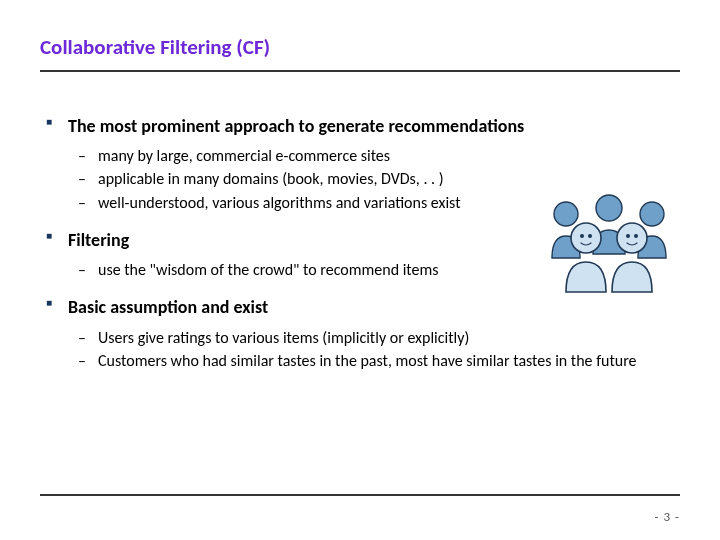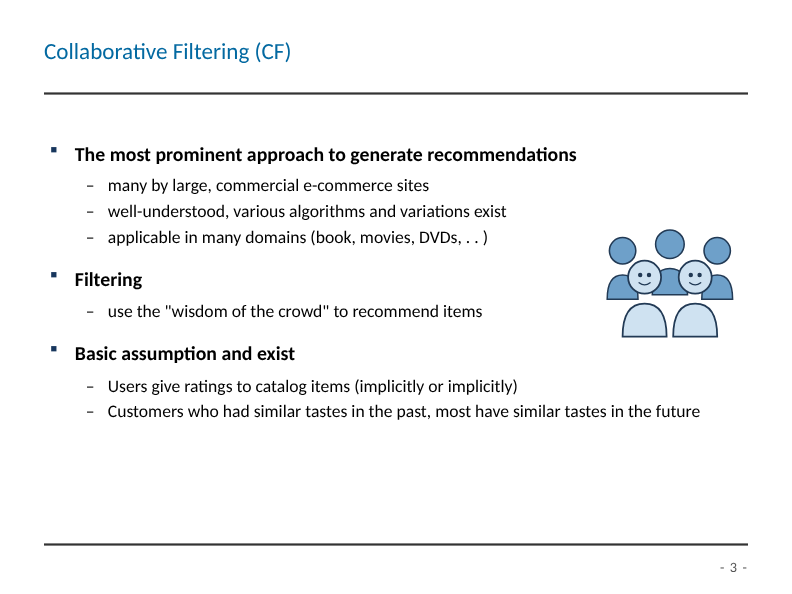--- a/index.html
+++ b/index.html
@@ -1,18 +1,18 @@
 <!DOCTYPE html>
 <html><head>
 <meta charset="utf-8">
 <style>
   * { box-sizing: border-box; margin: 0; padding: 0; }
   html, body { width: 720px; height: 540px; background: #fff; font-family: Calibri, "Segoe UI", Arial, sans-serif; color: #000; }
   .slide { position: relative; width: 720px; height: 540px; padding: 34px 40px 0 40px; }
-  .title { font-size: 21px; font-weight: 400; color: #0369a1; padding-bottom: 24px; border-bottom: 2px solid #333; }
+  .title { font-size: 21px; font-weight: 700; color: #6d28d9; padding-bottom: 10px; border-bottom: 2px solid #333; }
   .content { position: relative; margin-top: 28px; }
   .lvl1 { list-style: none; margin-top: 42px; }
   .lvl1 > li { position: relative; padding-left: 28px; margin-bottom: 6px; }
   .lvl1 > li::before { content: "■"; position: absolute; left: 6px; top: 1px; font-size: 10px; color: #17365d; }
   .lvl1 > li > .hd { font-size: 18px; font-weight: 700; color: #000; line-height: 1.35; }
   .lvl2 { list-style: none; margin: 6px 0 14px 6px; }
   .lvl2 > li { position: relative; padding-left: 24px; font-size: 16px; line-height: 1.45; color: #000; }
   .lvl2 > li::before { content: "–"; position: absolute; left: 4px; top: 0; color: #000; }
   .crowd { position: absolute; right: 6px; top: 74px; width: 130px; height: 110px; }
   .footer-rule { position: absolute; left: 40px; right: 40px; bottom: 44px; border-top: 2px solid #333; height: 0; }
@@ -26,36 +26,36 @@
   <div class="title">Collaborative Filtering (CF)</div>
 
   <div class="content">
 
     <ul class="lvl1">
 
       <li>
         <div class="hd">The most prominent approach to generate recommendations</div>
         <ul class="lvl2">
           <li>many by large, commercial e-commerce sites</li>
+          <li>applicable in many domains (book, movies, DVDs, . . )</li>
           <li>well-understood, various algorithms and variations exist</li>
-          <li>applicable in many domains (book, movies, DVDs, . . )</li>
         </ul>
       </li>
 
       <li>
         <div class="hd">Filtering</div>
         <ul class="lvl2">
           <li>use the "wisdom of the crowd" to recommend items</li>
         </ul>
       </li>
 
       <li>
         <div class="hd">Basic assumption and exist</div>
         <ul class="lvl2">
-          <li>Users give ratings to catalog items (implicitly or implicitly)</li>
+          <li>Users give ratings to various items (implicitly or explicitly)</li>
           <li>Customers who had similar tastes in the past, most have similar tastes in the future</li>
         </ul>
       </li>
 
     </ul>
 
     <div class="crowd">
       <svg viewBox="0 0 130 110" width="130" height="110">
 
         <g fill="#6ea0c9" stroke="#223a55" stroke-width="1.4">

